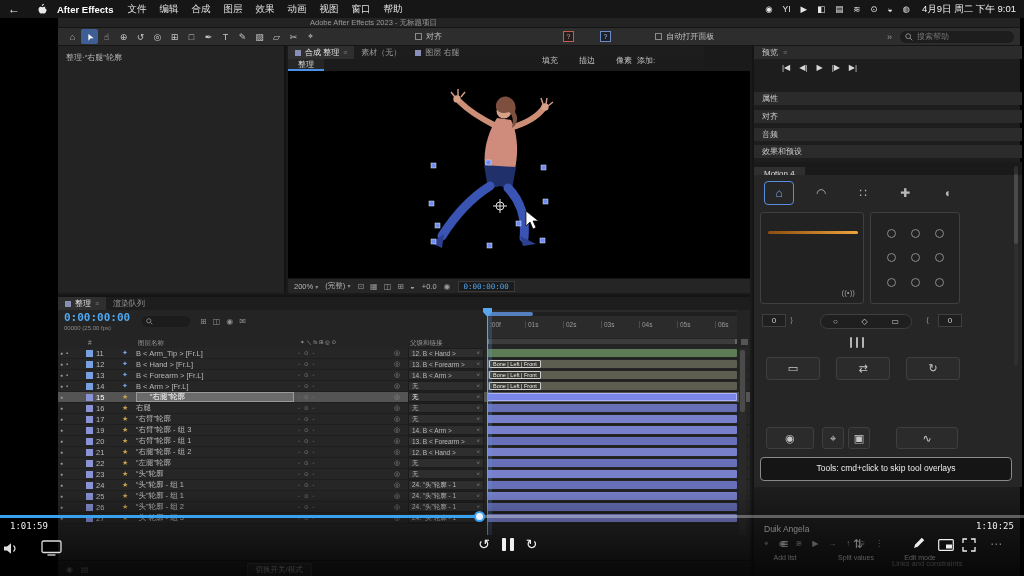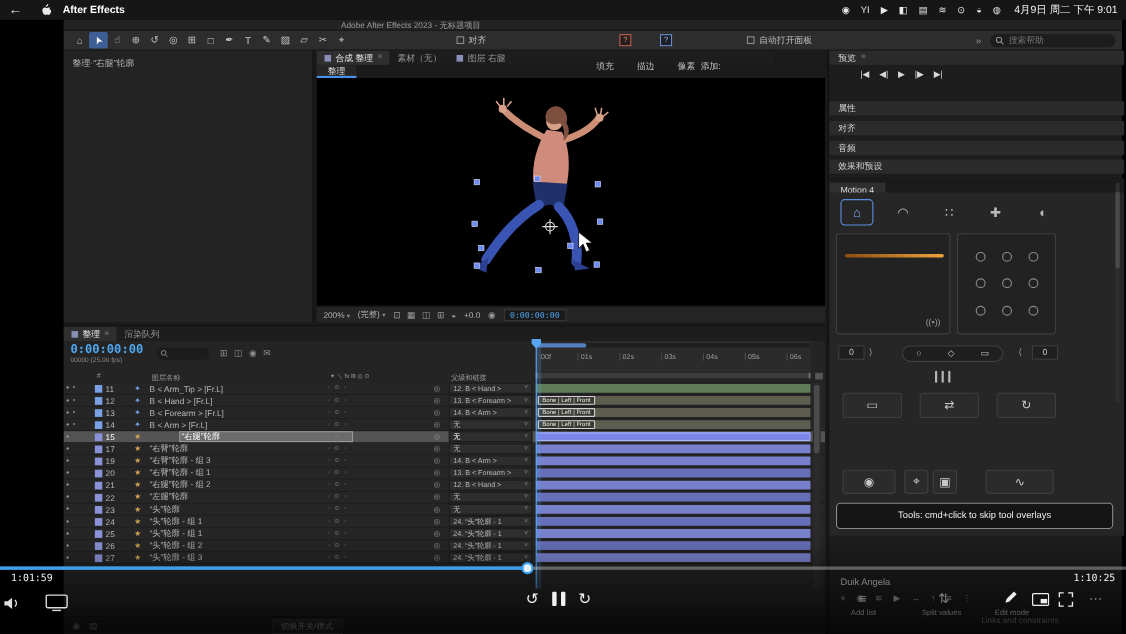--- a/index.html
+++ b/index.html
@@ -27,21 +27,21 @@
 .titlebar{left:58px;top:18px;width:962px;height:10px;background:#232323;font-size:7.5px;color:#9a9a9a;line-height:10px;padding-left:252px;border-bottom:1px solid #141414;}
 
 
 .toolbar{left:58px;top:28px;width:962px;height:18px;background:#2d2d2d;display:flex;align-items:center;padding:0 6px;border-bottom:1px solid #161616;z-index:2;}
 .tools{display:flex;align-items:center;}
 .tool{width:17px;height:15px;display:flex;align-items:center;justify-content:center;color:#c4c4c4;font-size:9px;}
 .tool[data-selected="true"]{background:#3d5f95;border-radius:2px;color:#fff;}
 .tool[data-name="selection-tool"] .tool-glyph{display:inline-block;transform:rotate(-115deg);}
 .tb-check{display:flex;align-items:center;gap:4px;font-size:8px;color:#c0c0c0;white-space:nowrap;}
 .tb-check.snap{margin-left:96px;}
-.tb-check.autoopen{margin-left:24px;}
+.tb-check.autoopen{}
 .cb{width:7px;height:7px;border:1px solid #8a8a8a;display:inline-block;}
 .tb-fillstroke{display:flex;align-items:center;gap:5px;margin-left:100px;}
 .tb-label{font-size:8px;color:#c0c0c0;white-space:nowrap;margin-top:48px;}
 .qbox{width:11px;height:11px;border:1px solid #c06050;color:#e09080;font-size:7px;display:flex;align-items:center;justify-content:center;background:#261d1d;}
 .qbox.strokeq{border-color:#6a8ac8;color:#9ab8f0;background:#1c2026;}
 .tb-overflow{margin-left:auto;color:#9a9a9a;font-size:9px;margin-right:8px;}
 .tb-search{width:114px;height:12px;background:#1d1d1d;border-radius:7px;display:flex;align-items:center;padding:0 5px;gap:4px;}
 .tb-search input{width:86px;color:#9a9a9a;font-size:8px;}
 
 
@@ -125,21 +125,21 @@
 .eye{font-size:5px;color:#9a9a9a;}
 .lock{font-size:6px;color:#9a9a9a;visibility:hidden;}
 .layer-row[data-locked="true"] .lock{visibility:visible;}
 .c-num{left:28px;width:36px;gap:3px;}
 .swatch{width:7px;height:7px;display:inline-block;background:#8a93d8;}
 .layer-row[data-swatch="blue"] .swatch{background:#7aa0e4;}
 .c-icon{left:64px;width:12px;font-size:7px;}
 .layer-row[data-icon="bone"] .c-icon{color:#7aa4e8;}
 .layer-row[data-icon="shape"] .c-icon{color:#cfa353;}
 .c-label{left:78px;width:158px;}
-.layer-row[data-selected="true"] .c-label{background:#6b6b6b;box-shadow:inset 0 0 0 1px #999;padding-left:2px;margin-left:27px;}
+.layer-row[data-selected="true"] .c-label{background:#6b6b6b;box-shadow:inset 0 0 0 1px #999;padding-left:14px;}
 .c-switch{left:240px;width:92px;font-size:5.5px;color:#7d7d7d;letter-spacing:4px;}
 .c-pick{left:336px;width:12px;font-size:7px;color:#8f8f8f;}
 .c-parent{left:350px;width:76px;background:#2e2e2e;border:1px solid #1c1c1c;font-size:6.5px;padding:0 3px;justify-content:space-between;}
 .parent-caret{color:#8a8a8a;font-size:6px;}
 .c-bar{left:429px;width:250px;}
 .bar-fill{width:100%;height:8px;border-radius:1px;background:#6870bc;}
 .layer-row[data-bar="green"] .bar-fill{background:#5d7c55;}
 .layer-row[data-bar="bone"] .bar-fill{background:#5e5e50;}
 .layer-row[data-bar="blue"] .bar-fill{background:#666fb8;}
 .layer-row[data-bar="blue2"] .bar-fill{background:#7880cc;}
@@ -180,20 +180,32 @@
   <div class="abs ae-bg" data-name="ae-window-background"></div>
 
   <header class="abs menubar" data-name="macos-menu-bar">
     <span class="back" data-name="player-back-icon">←</span>
     <span class="apple" data-name="apple-menu-icon">
       <svg width="11" height="12" viewBox="0 0 11 12">
           <path fill="#e8e8e8" d="M6.3 1.6c.4-.5 1-.9 1.6-.9.1.6-.2 1.2-.5 1.6-.4.5-1 .9-1.6.8-.1-.6.2-1.1.5-1.5zM8.6 3.8c-.9 0-1.6.5-2 .5s-1.1-.5-1.9-.5C3.6 3.9 2.5 4.7 2.5 6.4c0 1.9 1.4 4.2 2.5 4.2.5 0 .9-.4 1.6-.4s1 .4 1.6.4c1.1 0 2.4-2.2 2.4-4.1-1-.5-1.5-1.3-1.5-2.1 0-.3.1-.5.2-.6-.2 0-.5 0-.7 0z"></path>
         </svg>
     </span>
     <span class="app-name" data-name="app-menu-title">After Effects</span>
+    <nav class="menus" data-name="menu-list">
+
+    <span class="menu-item" data-name="menu-item">文件</span>
+        <span class="menu-item" data-name="menu-item">编辑</span>
+        <span class="menu-item" data-name="menu-item">合成</span>
+        <span class="menu-item" data-name="menu-item">图层</span>
+        <span class="menu-item" data-name="menu-item">效果</span>
+        <span class="menu-item" data-name="menu-item">动画</span>
+        <span class="menu-item" data-name="menu-item">视图</span>
+        <span class="menu-item" data-name="menu-item">窗口</span>
+        <span class="menu-item" data-name="menu-item">帮助</span>
+      </nav>
     <div class="mb-right" data-name="menu-bar-right">
       <div class="status-icons" data-name="status-icon-list">
 
       <span class="status-icon" data-name="screen-record-icon">◉</span>
           <span class="status-icon" data-name="yi-badge-icon">YI</span>
           <span class="status-icon" data-name="video-badge-icon">▶</span>
           <span class="status-icon" data-name="display-icon">◧</span>
           <span class="status-icon" data-name="keyboard-icon">▤</span>
           <span class="status-icon" data-name="wifi-icon">≋</span>
           <span class="status-icon" data-name="spotlight-icon">⊙</span>
@@ -622,20 +634,42 @@
           <span class="c c-parent" data-name="parent-dropdown">
             <span data-name="parent-value">无</span>
             <span class="parent-caret" data-name="chevron-down-icon">˅</span>
           </span>
           <span class="c c-bar" data-name="layer-duration-bar">
             <span class="bar-fill"></span>
 
           </span>
         </div>
 
+        <div class="layer-row" data-name="layer-row" data-icon="shape" data-bar="blue" data-swatch="lav">
+          <span class="c c-av" data-name="av-features">
+            <span class="eye" data-name="eye-icon">●</span>
+            <span class="lock" data-name="lock-icon">▪</span>
+          </span>
+          <span class="c c-num" data-name="layer-number-cell">
+            <span class="swatch" data-name="layer-color-swatch"></span>
+            <span data-name="layer-number">16</span>
+          </span>
+          <span class="c c-icon" data-name="layer-type-icon">★</span>
+          <span class="c c-label" data-name="layer-name">右腿</span>
+          <span class="c c-switch" data-name="layer-switches">◦⊙◦</span>
+          <span class="c c-pick" data-name="parent-pickwhip-icon">◎</span>
+          <span class="c c-parent" data-name="parent-dropdown">
+            <span data-name="parent-value">无</span>
+            <span class="parent-caret" data-name="chevron-down-icon">˅</span>
+          </span>
+          <span class="c c-bar" data-name="layer-duration-bar">
+            <span class="bar-fill"></span>
+
+          </span>
+        </div>
 
         <div class="layer-row" data-name="layer-row" data-icon="shape" data-bar="blue2" data-swatch="lav">
           <span class="c c-av" data-name="av-features">
             <span class="eye" data-name="eye-icon">●</span>
             <span class="lock" data-name="lock-icon">▪</span>
           </span>
           <span class="c c-num" data-name="layer-number-cell">
             <span class="swatch" data-name="layer-color-swatch"></span>
             <span data-name="layer-number">17</span>
           </span>

